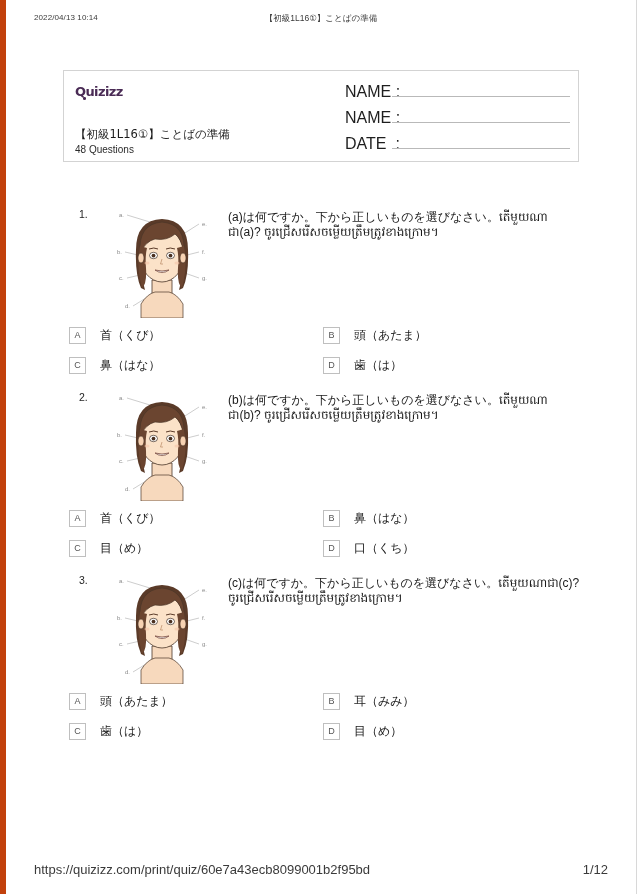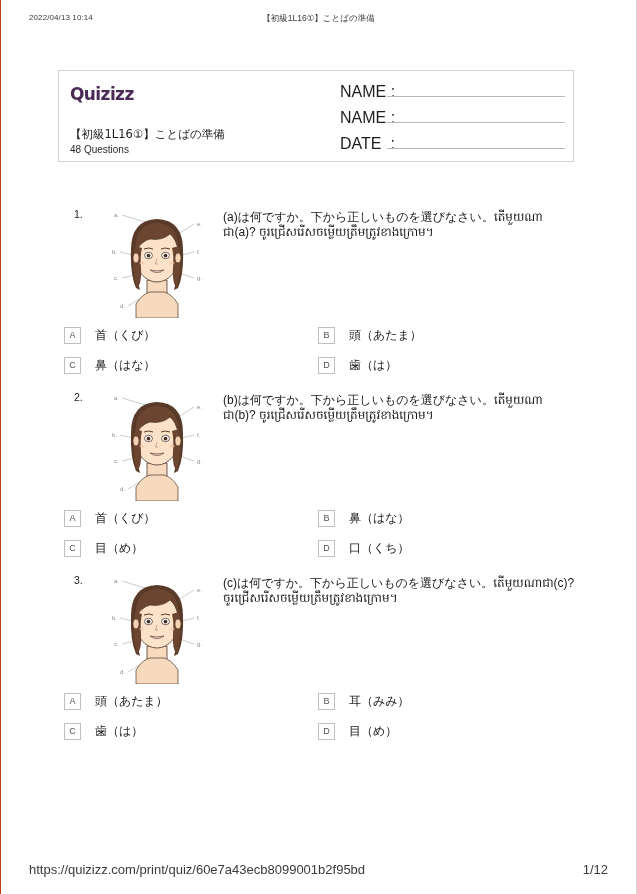--- a/index.html
+++ b/index.html
@@ -11,21 +11,21 @@
     width: 637px;
     height: 894px;
     position: relative;
     font-family: "Liberation Sans", "DejaVu Sans", sans-serif;
     color: #222222;
     overflow: hidden;
   }
   .page {
     position: absolute;
     inset: 0;
-    border-left: 1px solid #c2410c;
+    border-left: 6px solid #c2410c;
     border-right: 1px solid #d8d8d8;
     box-sizing: border-box;
     background: #fff;
   }
 
   
   .print-header {
     position: absolute;
     top: 13px; left: 0; right: 0;
     height: 14px;
@@ -65,21 +65,21 @@
     top: 70px;
     width: 516px;
     height: 92px;
     border: 1px solid #d3d3d3;
     box-sizing: border-box;
   }
   .logo {
     position: absolute;
     left: 11px;
     top: 13px;
-    font-size: 17px;
+    font-size: 13px;
     font-weight: bold;
     letter-spacing: -0.6px;
     color: #4a2b55;
     font-family: "DejaVu Sans", sans-serif;
   }
   .logo .logo-dot {
     position: absolute;
     left: 8px;
     top: 13px;
     width: 2.6px;

